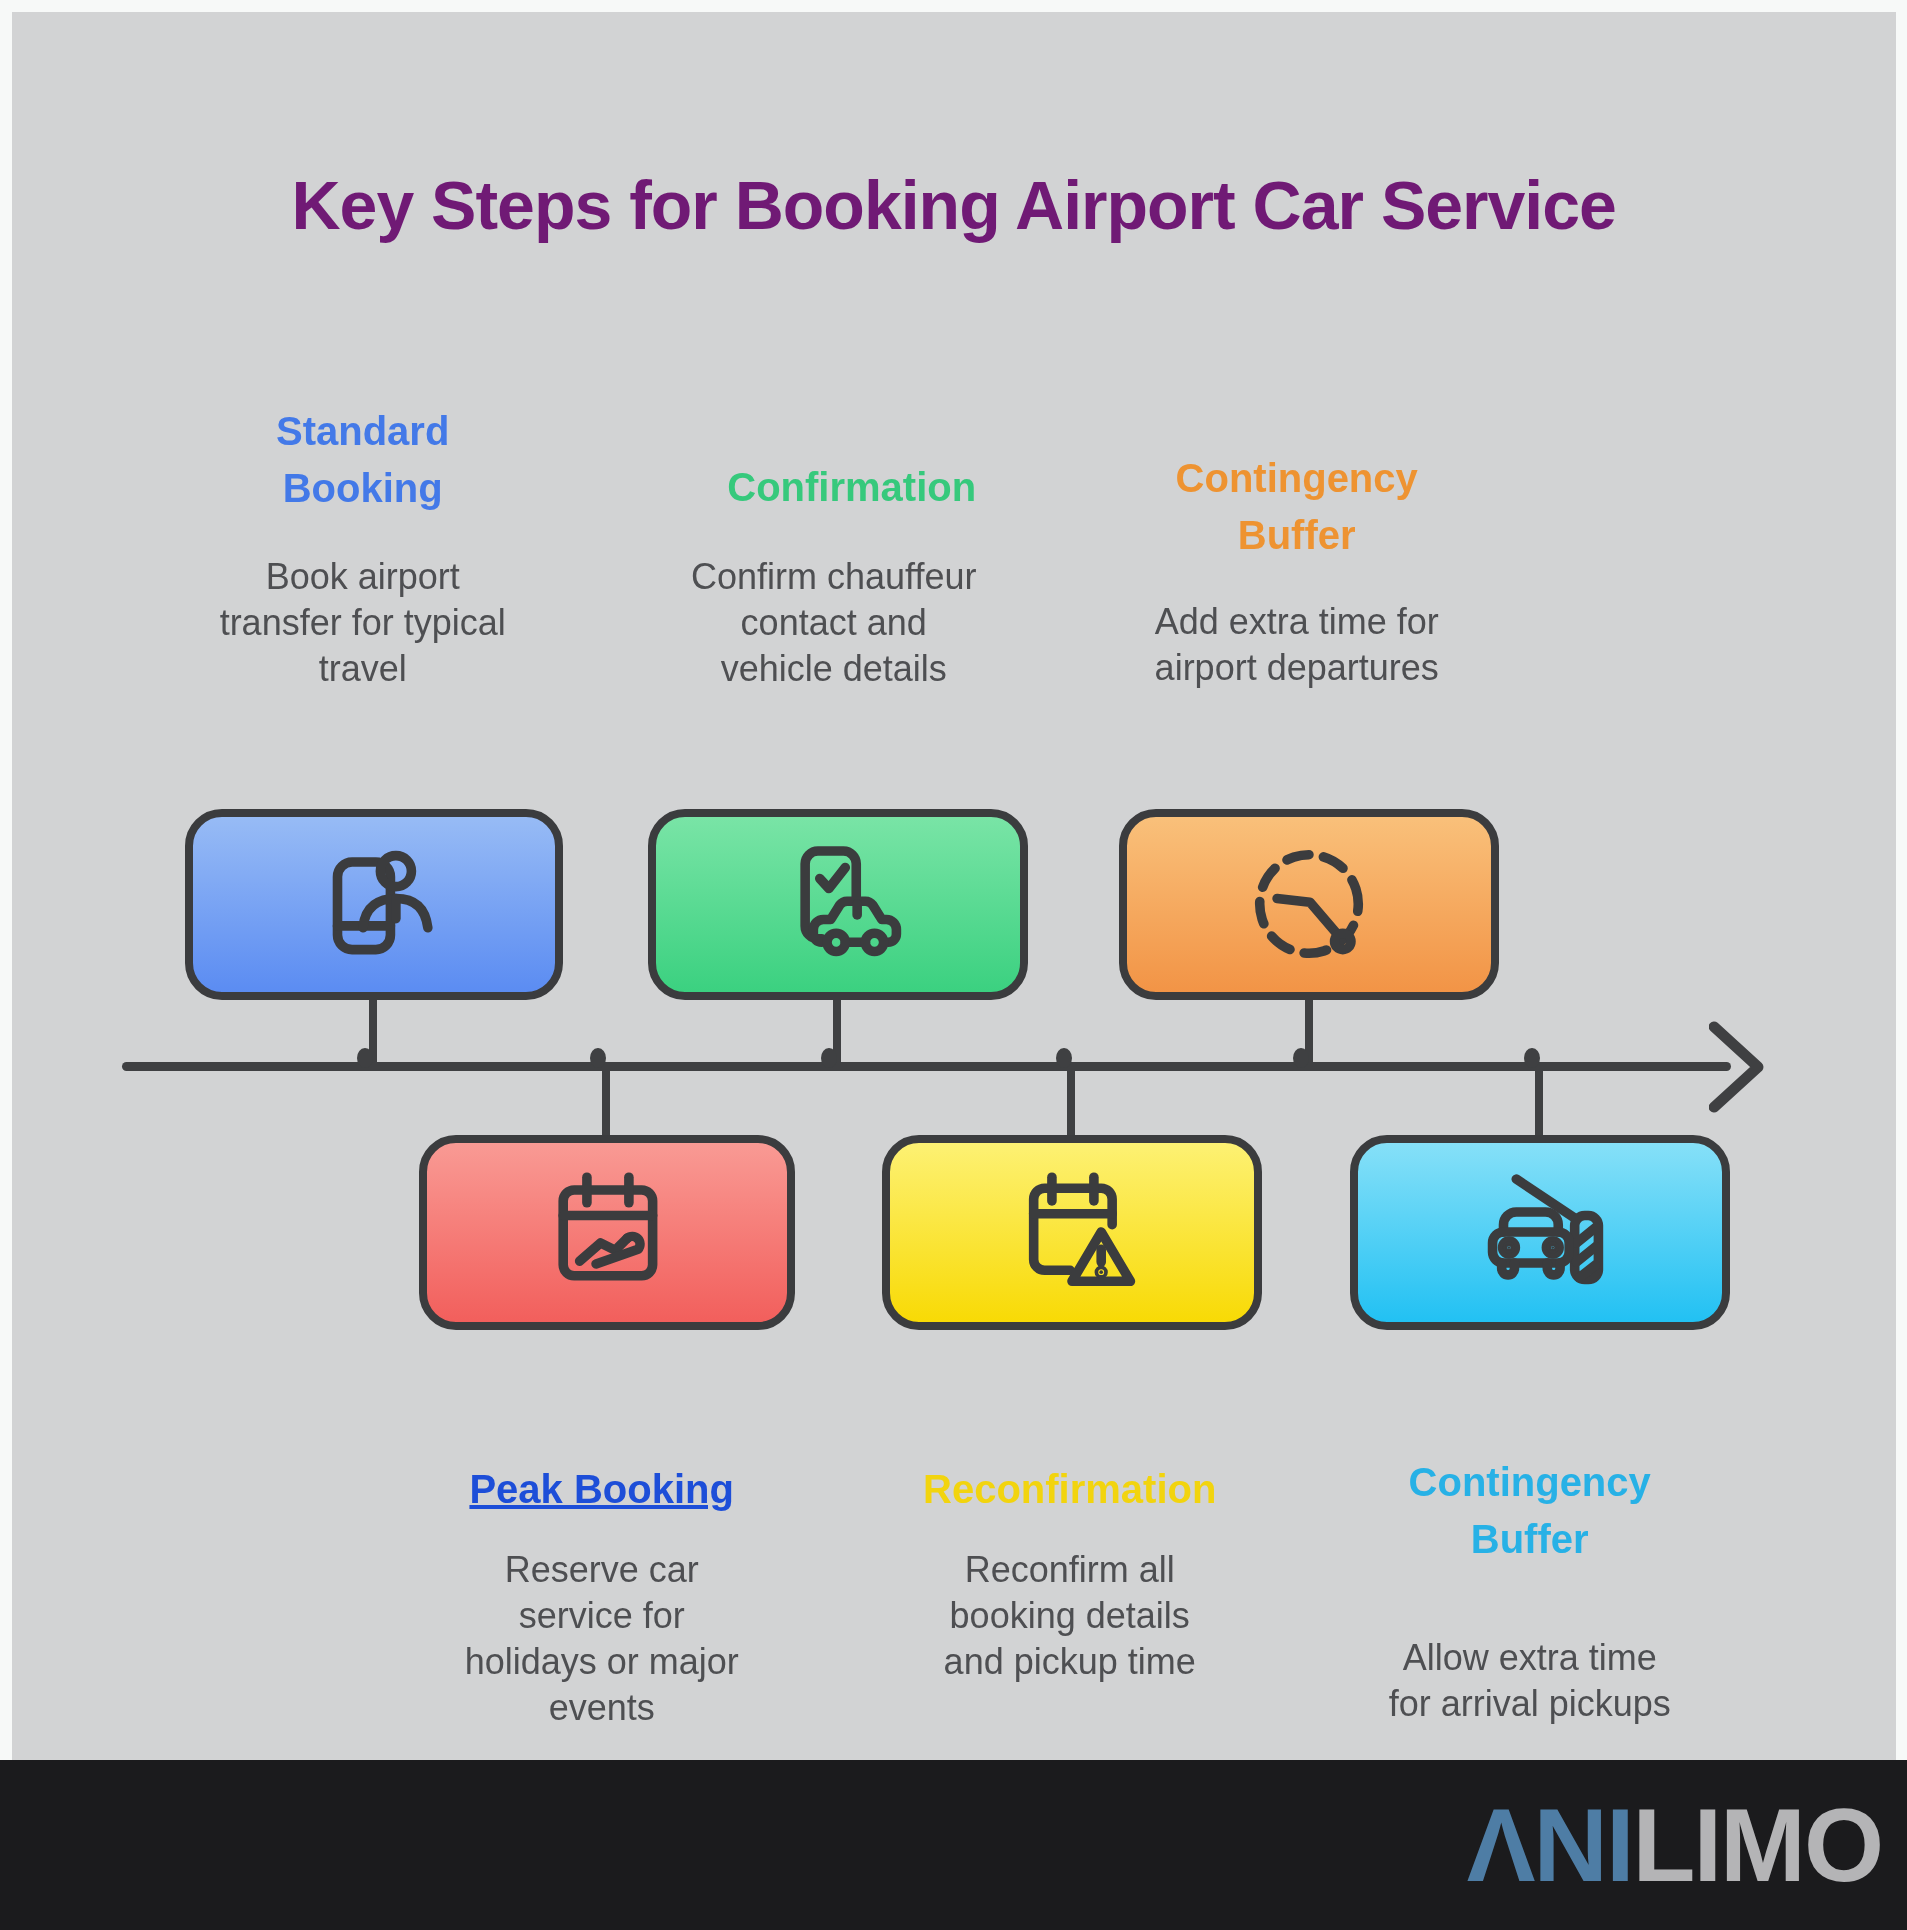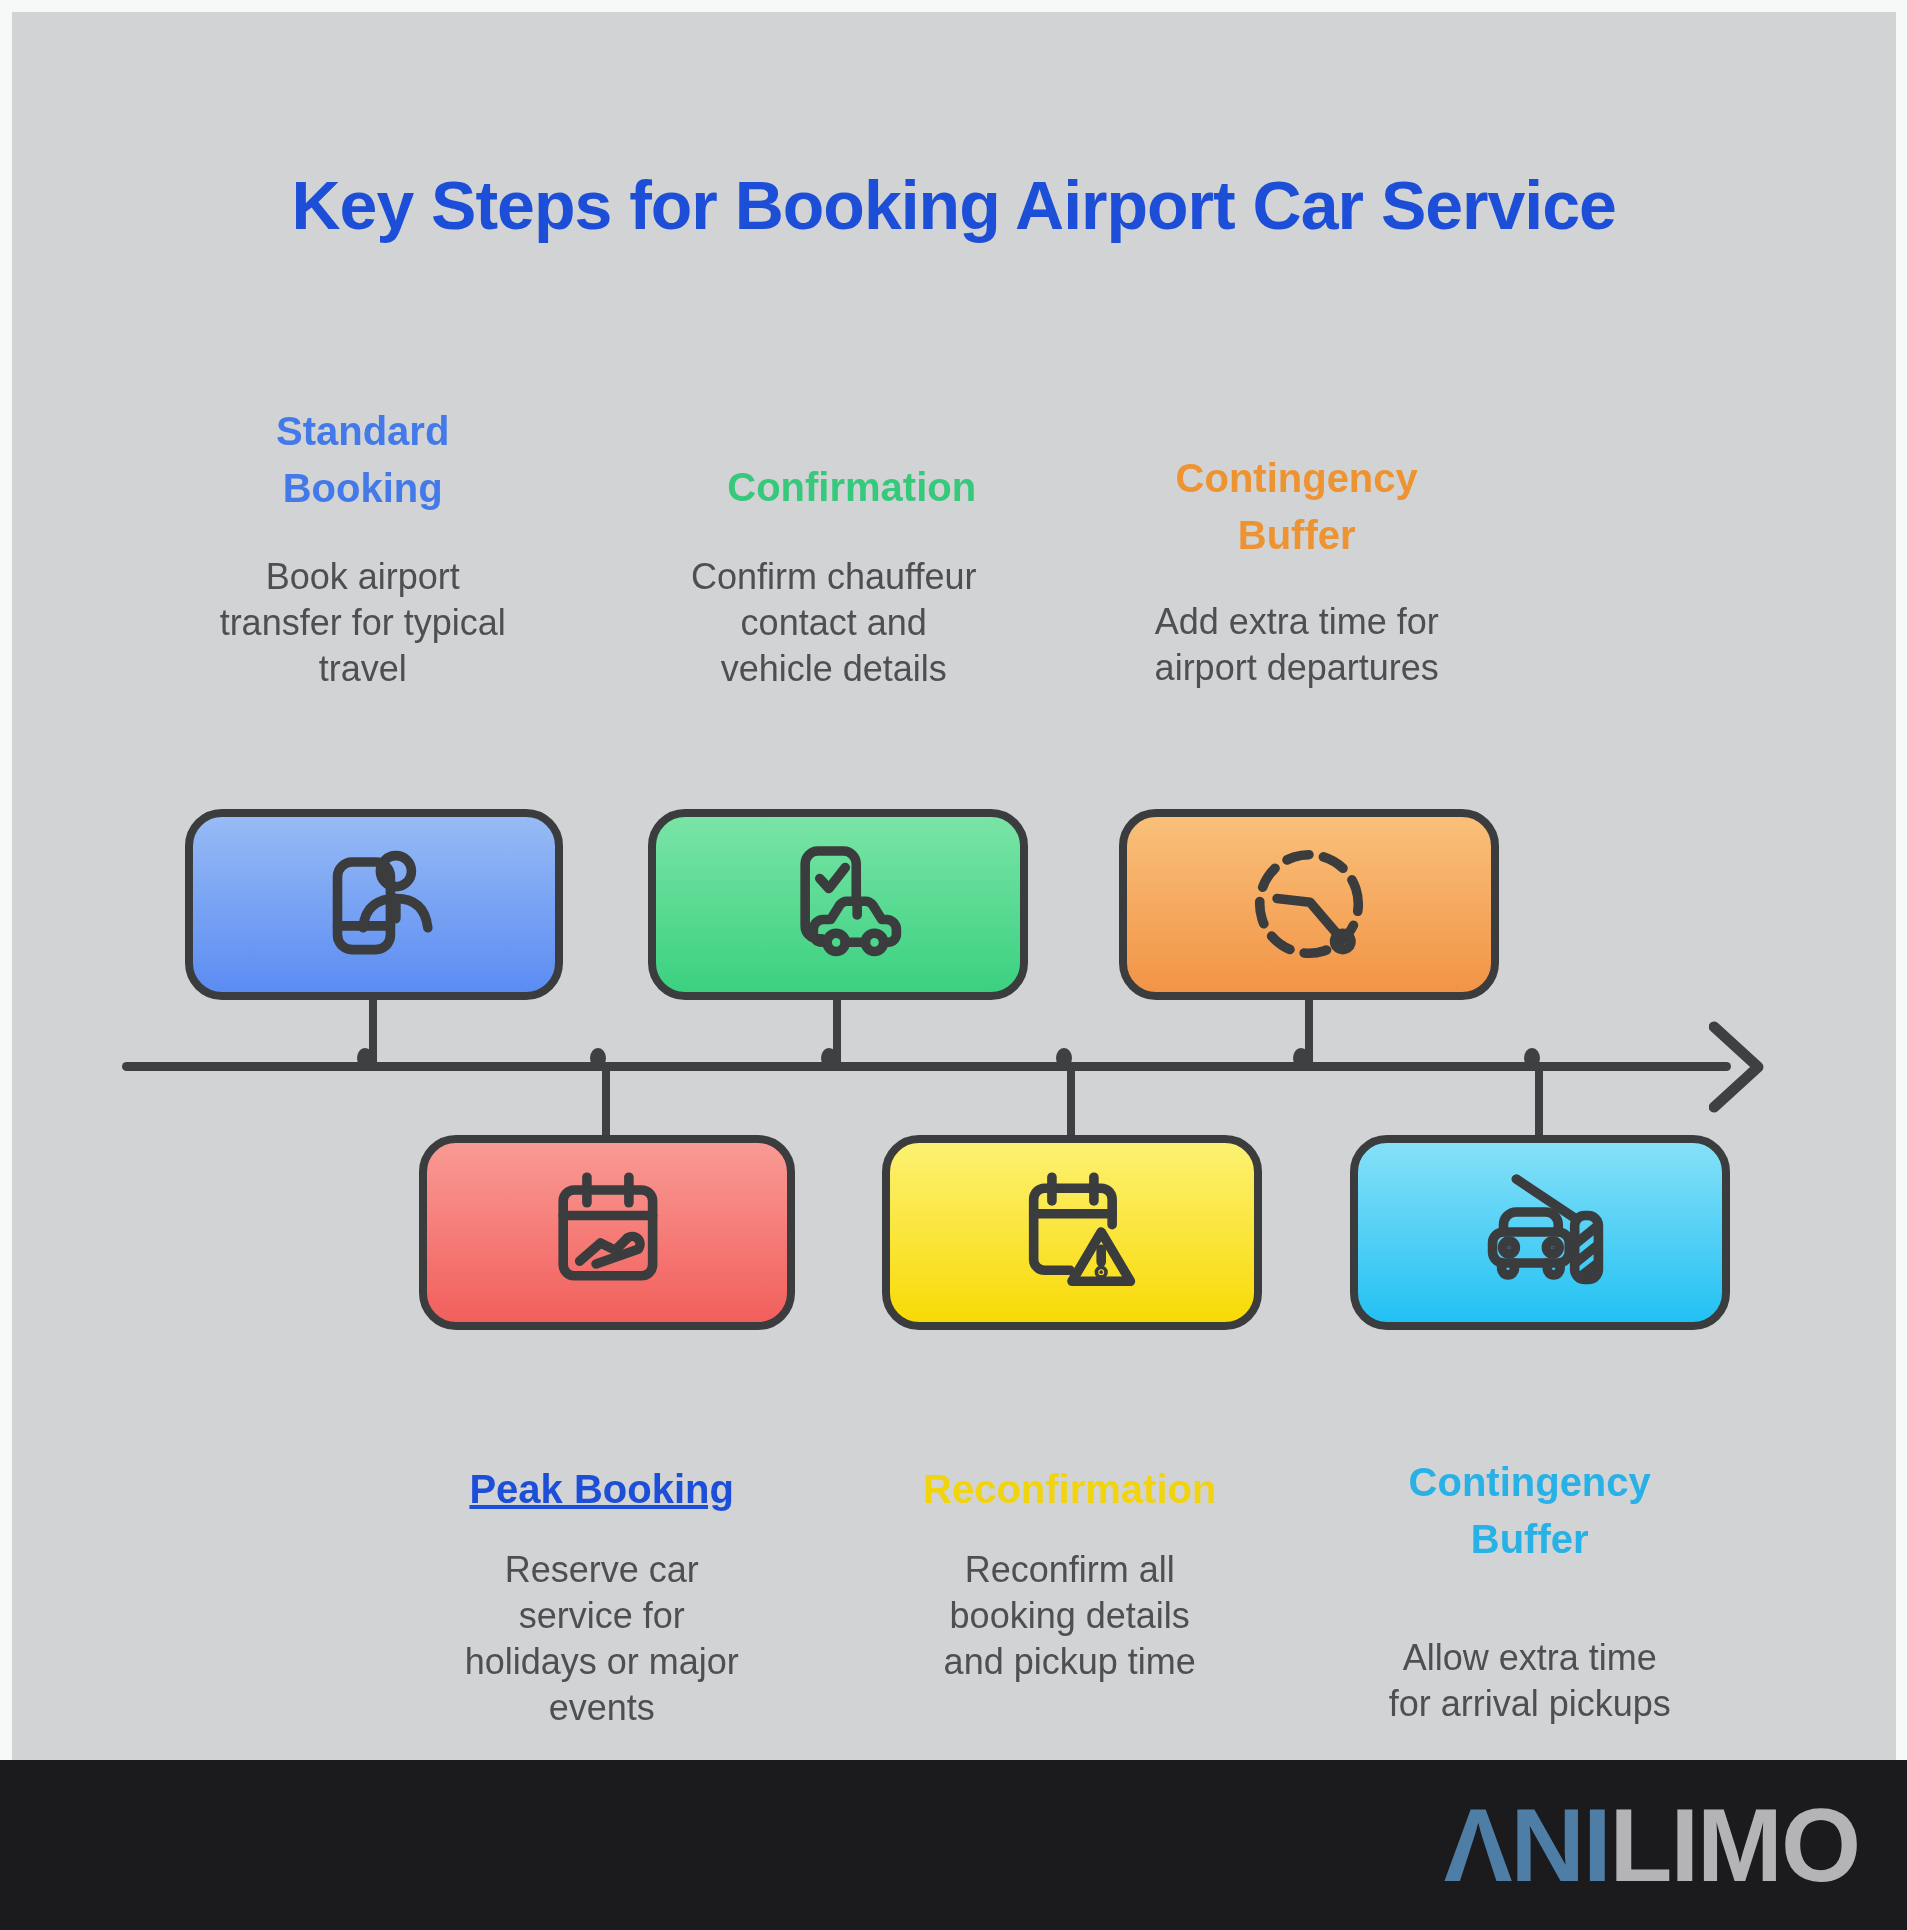--- a/index.html
+++ b/index.html
@@ -2,21 +2,21 @@
 <html><head>
 <meta charset="utf-8">
 <style>
   * { margin:0; padding:0; box-sizing:border-box; }
   html,body { width:1908px; height:1931px; }
   body { background:#f7f9f8; font-family:"Liberation Sans", sans-serif; position:relative; overflow:hidden; }
   .canvas { position:absolute; left:0; top:0; width:1908px; height:1931px; }
   .panel { position:absolute; left:11.7px; top:11.7px; width:1884px; height:1749px; background:#d2d3d4; }
 
   .title { position:absolute; left:0; width:100%; top:154px; text-align:center;
-           font-size:68px; font-weight:bold; color:#1d4ed8; letter-spacing:-1px; }
+           font-size:68px; font-weight:bold; color:#701a75; letter-spacing:-1px; }
 
   .step-label { position:absolute; transform:translateX(-50%); text-align:center;
                 font-size:40px; font-weight:bold; line-height:57px; white-space:pre-line; }
   .step-desc  { position:absolute; transform:translateX(-50%); text-align:center;
                 font-size:36px; color:#4e4f52; line-height:46px; white-space:pre-line; }
 
   .step-box { position:absolute; border:8.8px solid #3b3c3e; border-radius:37px;
               display:flex; align-items:center; justify-content:center; }
   .row-top    { top:797px;  height:191px; }
   .row-bottom { top:1123px; height:195px; }
@@ -24,21 +24,21 @@
   .icon svg { display:block; }
 
   .tl-line { position:absolute; left:110px; top:1050px; width:1609px; height:9.8px;
              background:#3f4042; border-radius:4.9px; }
   .tl-connector { position:absolute; width:8.8px; background:#3f4042; }
   .tl-node { position:absolute; width:14.6px; height:20.5px; border:8.8px solid #3f4042;
              border-radius:50%; background:#d2d3d4; top:1036px; }
   .tl-arrow { position:absolute; left:1697px; top:1007px; }
 
   .footer { position:absolute; left:0; top:1760px; width:1908px; height:171px; background:#1b1b1d;
-            display:flex; align-items:center; justify-content:flex-end; padding-right:49px; }
+            display:flex; align-items:center; justify-content:flex-end; padding-right:26px; }
   .logo { font-size:103px; font-weight:bold; letter-spacing:-2px; }
 </style>
 </head>
 <body>
 
 <div class="canvas">
   <div class="panel">
 
     <div class="title">Key Steps for Booking Airport Car Service</div>
 

